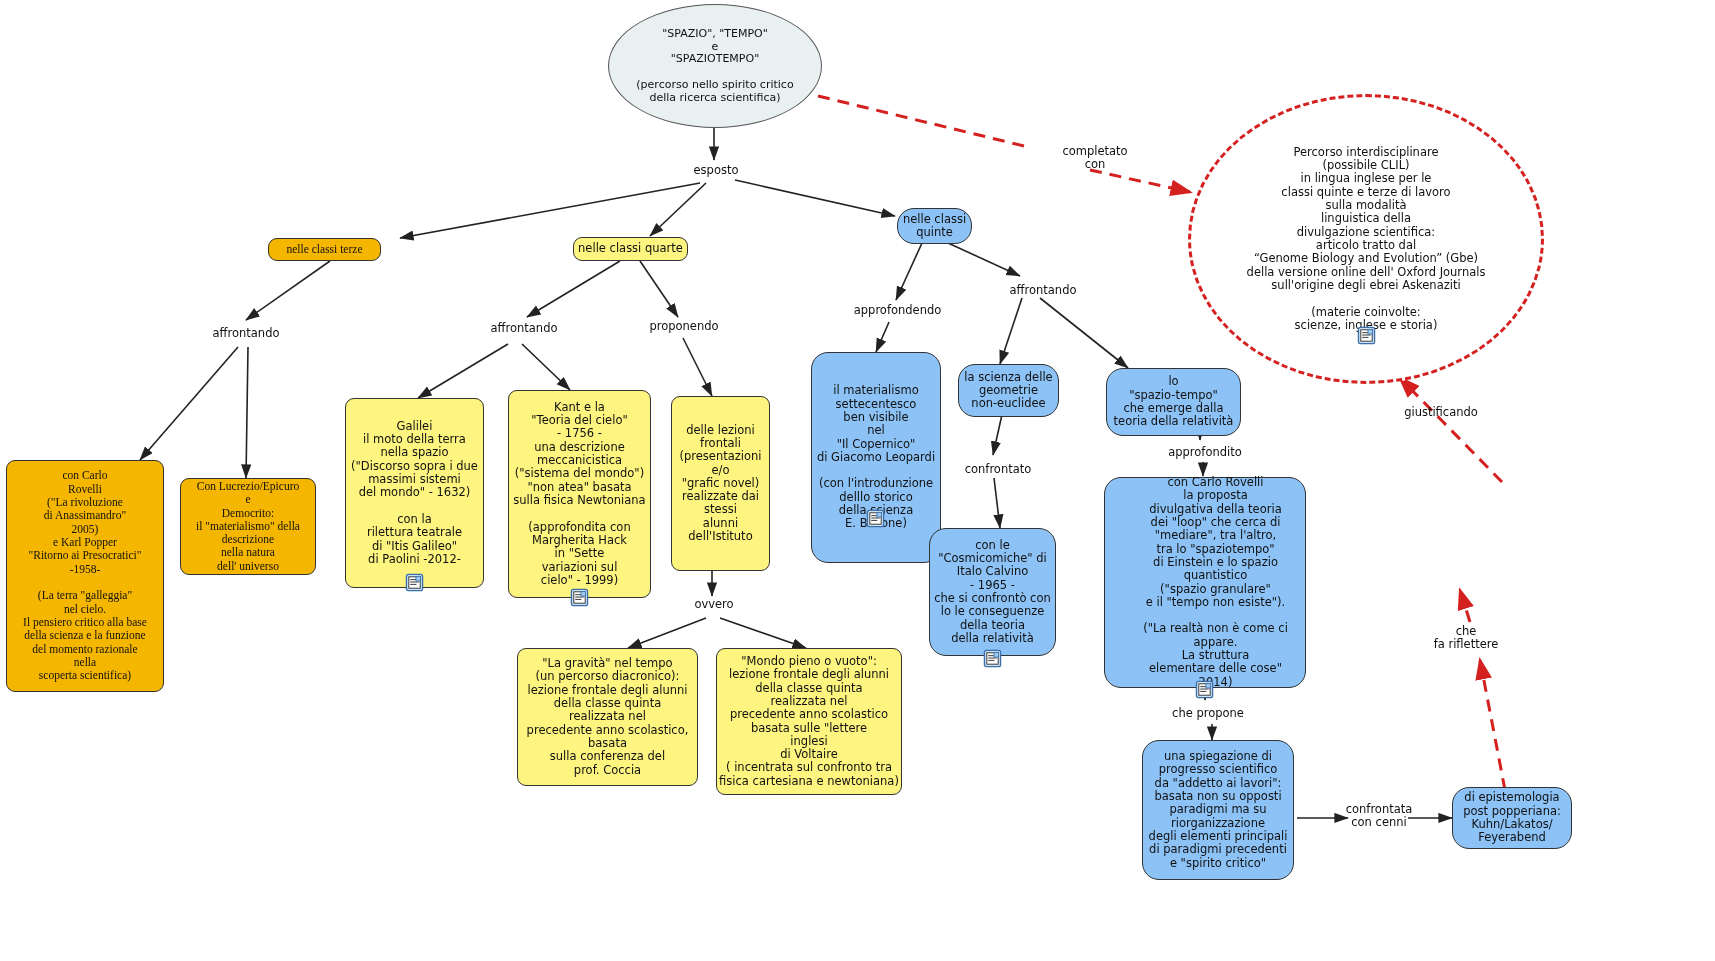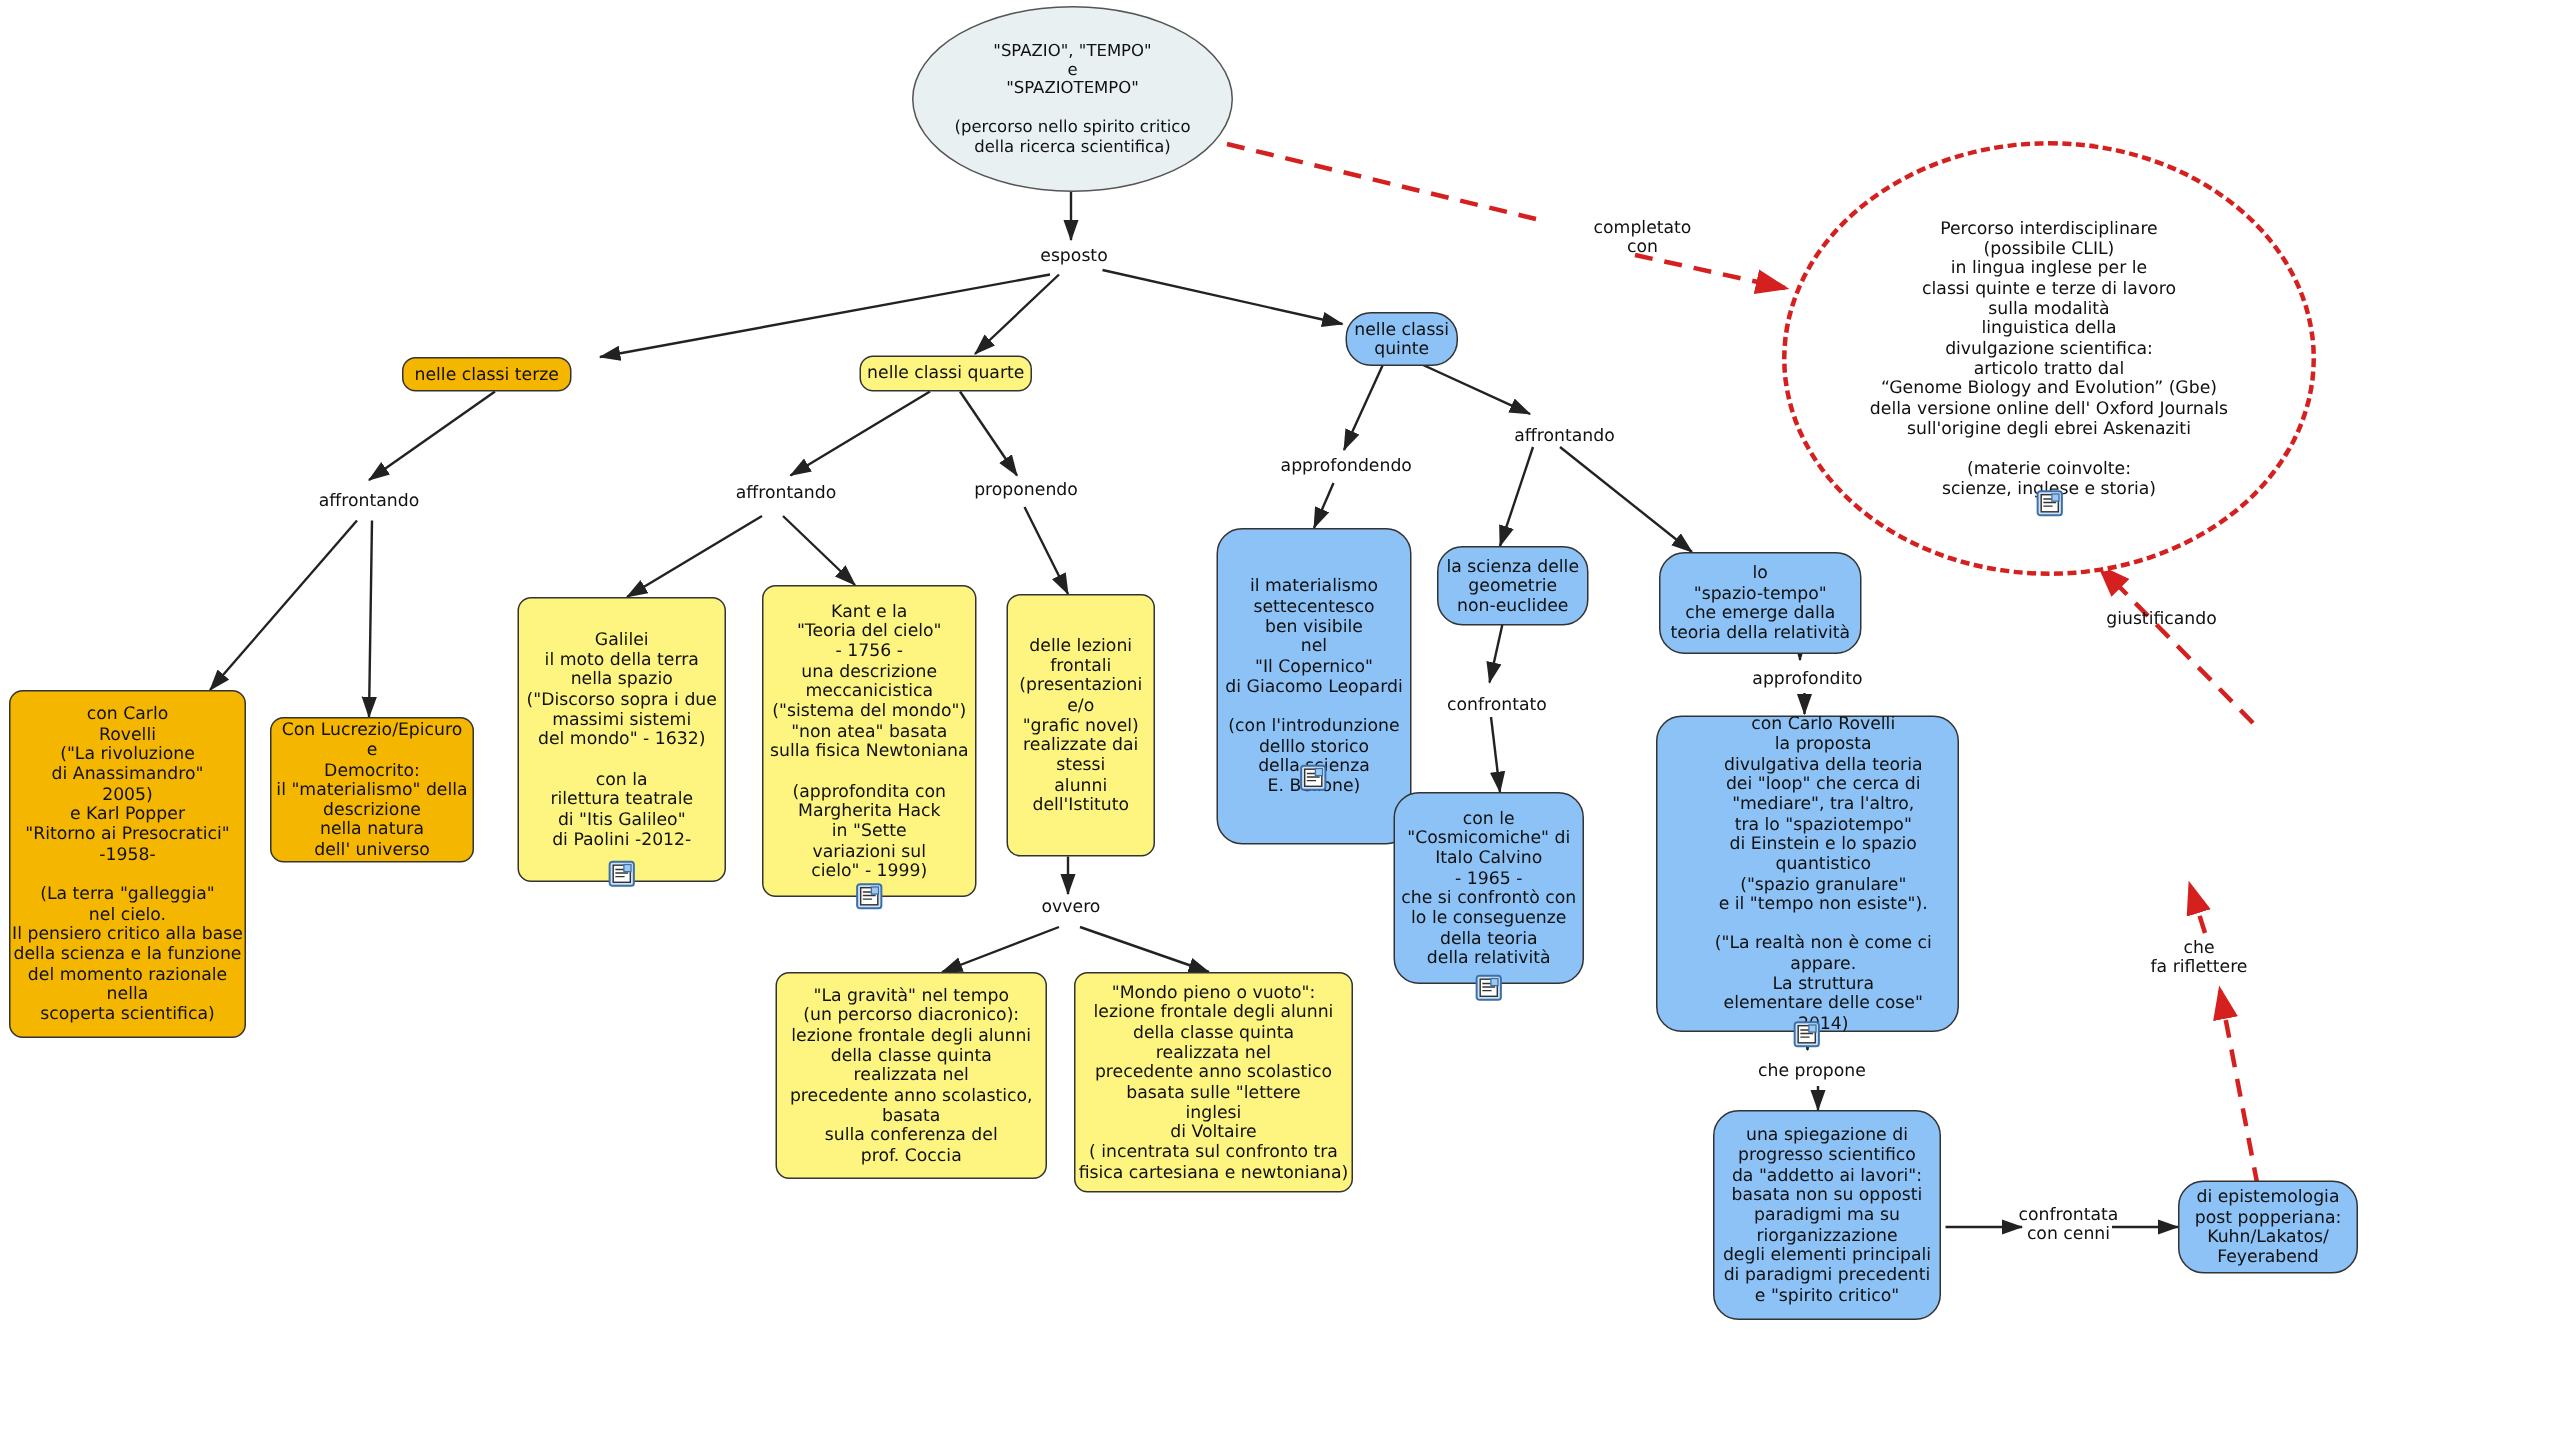--- a/index.html
+++ b/index.html
@@ -31,21 +31,21 @@
     text-align: center;
     color: #111111;
     line-height: 1.16;
     white-space: pre-line;
   }
   .box {
     border: 1px solid #333333;
     border-radius: 9px;
   }
   .box.yellow { background: #fdf57f; }
-  .box.orange { background: #f5b600; }
+  .box.orange { background: #f5b600; font-family: Liberation Serif, serif; }
   .box.blue   { background: #8cc2f6; border-radius: 17px; }
   .ellipse {
     border-radius: 50%;
   }
   .ellipse.titleell {
     background: #e8f0f2;
     border: 1px solid #555555;
   }
   .ellipse.dashedred {
     background: #ffffff;

